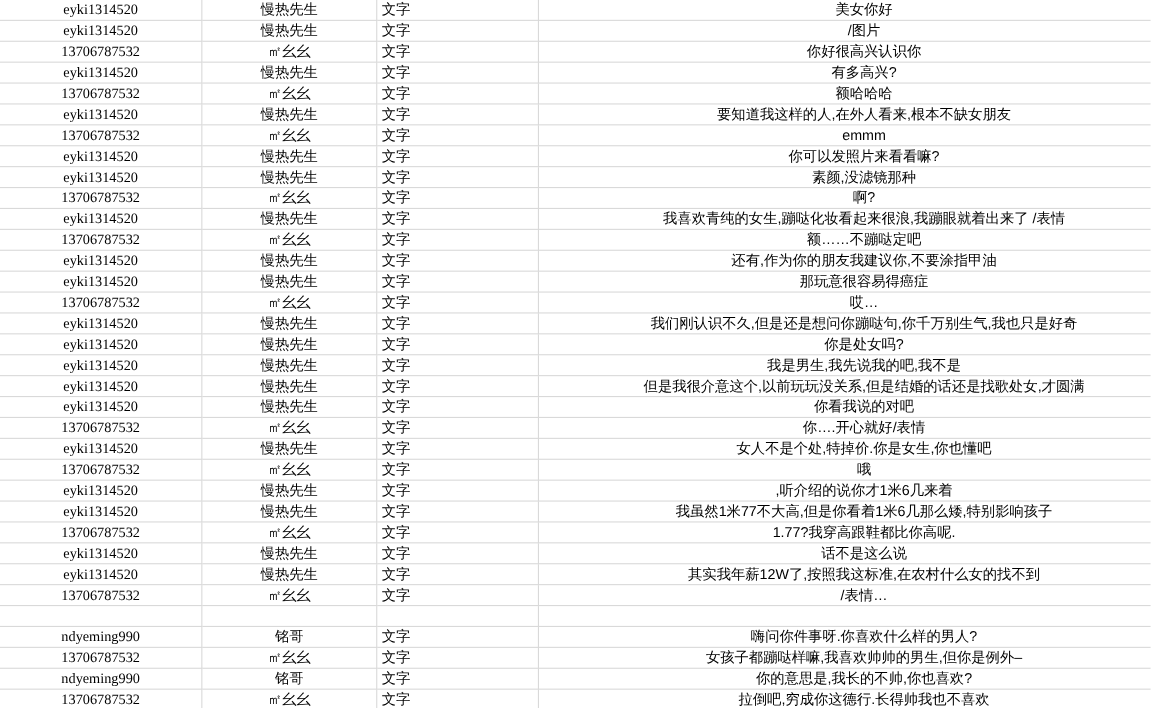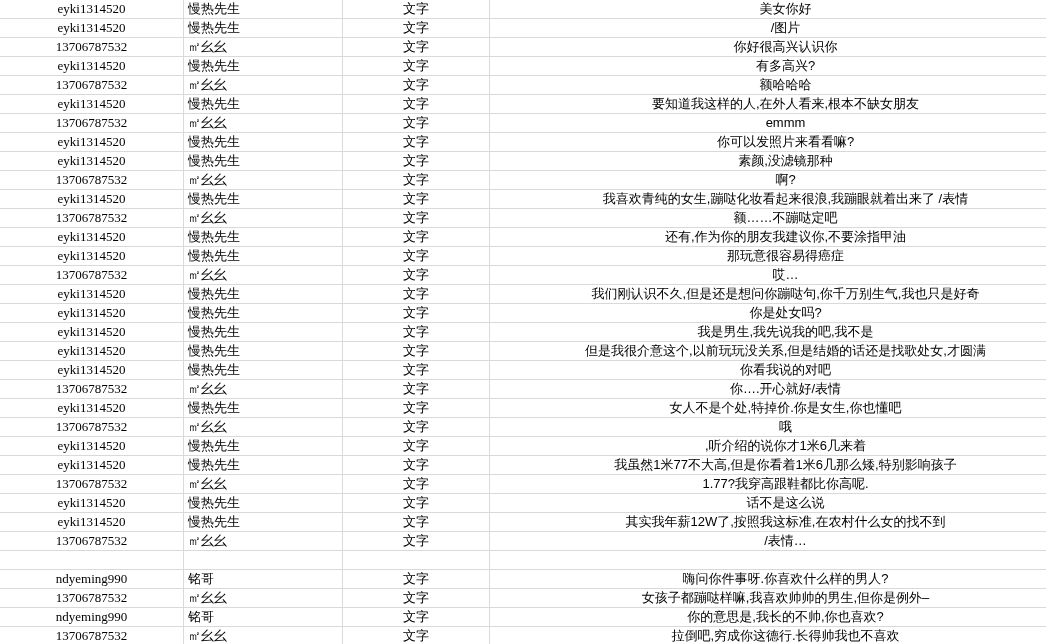--- a/index.html
+++ b/index.html
@@ -27,22 +27,22 @@
     line-height: 18px;
     padding: 0 4px;
     white-space: nowrap;
     overflow: hidden;
     font-size: 13px;
   }
   #sheet tr td:last-child {
     border-right: none;
   }
   .c-id     { width: 175px; text-align: center; font-family: Liberation Serif, serif; }
-  .c-nick   { width: 150px; text-align: left; }
-  .c-type   { width: 138px; text-align: center; }
+  .c-nick   { width: 150px; text-align: center; }
+  .c-type   { width: 138px; text-align: left; }
   .c-msg    { width: 583px; text-align: center; }
   .blank td { border-bottom: 1px solid #d9d9d9; height: 18px; }
   .msg-right { text-align: center; }
 </style>
 </head>
 <body>
 
 <table id="sheet">
   <tbody>
       <tr class="">

